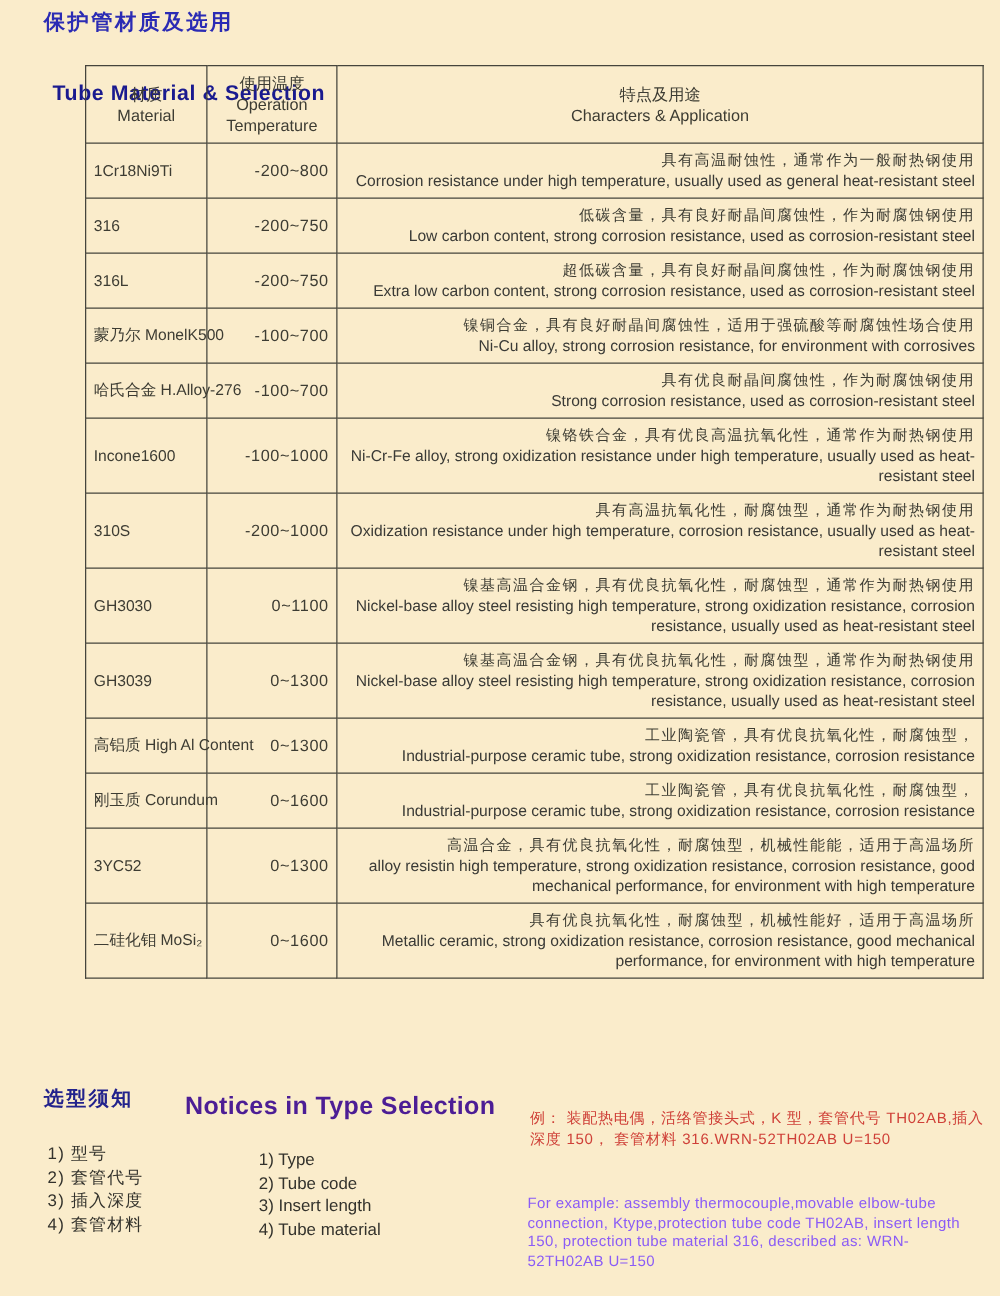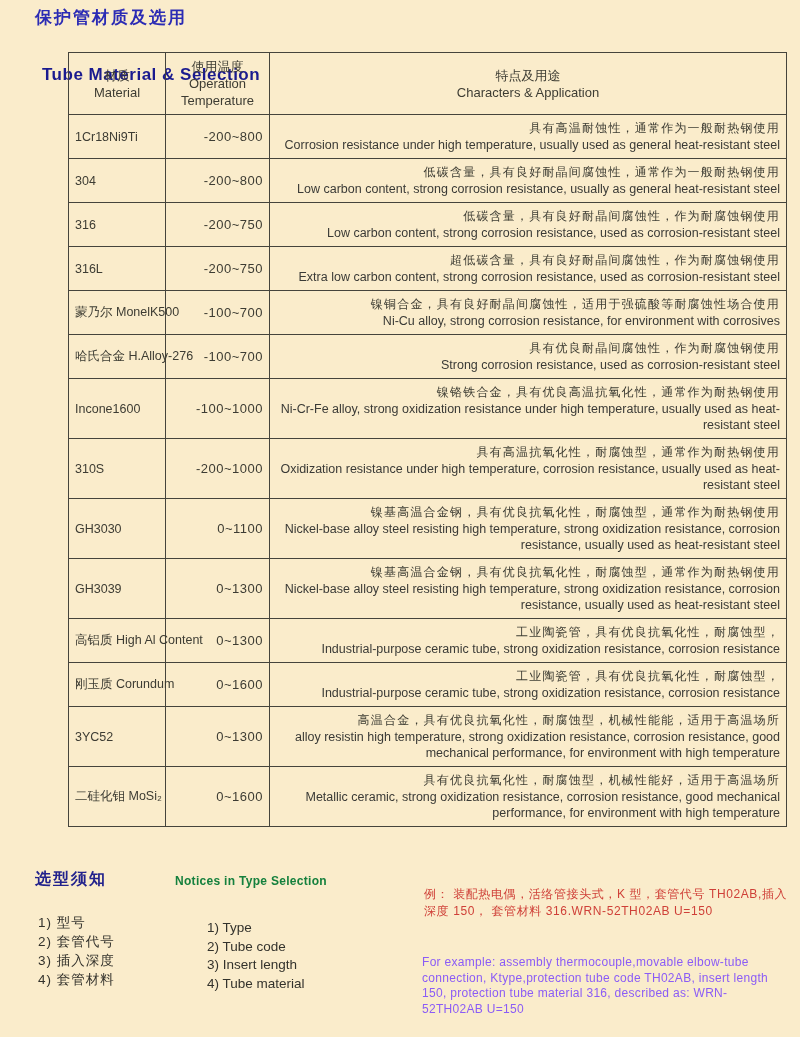--- a/index.html
+++ b/index.html
@@ -54,22 +54,22 @@
   }
   .desc-en{
     font-size:12.5px;line-height:16px;color:#3a3a36;
   }
   .notices-title-zh{
     position:absolute;left:35px;top:869px;
     font-size:16px;font-weight:bold;color:#22228c;
     letter-spacing:2px;
   }
   .notices-title-en{
-    position:absolute;left:175px;top:874px;
-    font-size:12px;font-weight:bold;color:#15803d;
+    position:absolute;left:148px;top:874px;
+    font-size:20px;font-weight:bold;color:#4c1d95;
     letter-spacing:0.3px;
   }
   .notice-list-zh{
     position:absolute;left:38px;top:913px;
     font-size:13.5px;line-height:19px;color:#33322c;
     letter-spacing:1px;
   }
   .notice-list-en{
     position:absolute;left:207px;top:919px;
     font-size:13.5px;line-height:18.5px;color:#33322c;
@@ -118,28 +118,20 @@
 
       <tr>
         <td class="cell-material">1Cr18Ni9Ti</td>
         <td class="cell-temp">-200~800</td>
         <td class="cell-desc">
           <div class="desc-zh">具有高温耐蚀性，通常作为一般耐热钢使用</div>
           <div class="desc-en">Corrosion resistance under high temperature, usually used as general heat-resistant steel</div>
         </td>
       </tr>
 
-      <tr>
-        <td class="cell-material">304</td>
-        <td class="cell-temp">-200~800</td>
-        <td class="cell-desc">
-          <div class="desc-zh">低碳含量，具有良好耐晶间腐蚀性，通常作为一般耐热钢使用</div>
-          <div class="desc-en">Low carbon content,  strong corrosion resistance, usually as general heat-resistant steel</div>
-        </td>
-      </tr>
 
       <tr>
         <td class="cell-material">316</td>
         <td class="cell-temp">-200~750</td>
         <td class="cell-desc">
           <div class="desc-zh">低碳含量，具有良好耐晶间腐蚀性，作为耐腐蚀钢使用</div>
           <div class="desc-en">Low carbon content, strong corrosion resistance,  used as corrosion-resistant steel</div>
         </td>
       </tr>
 

